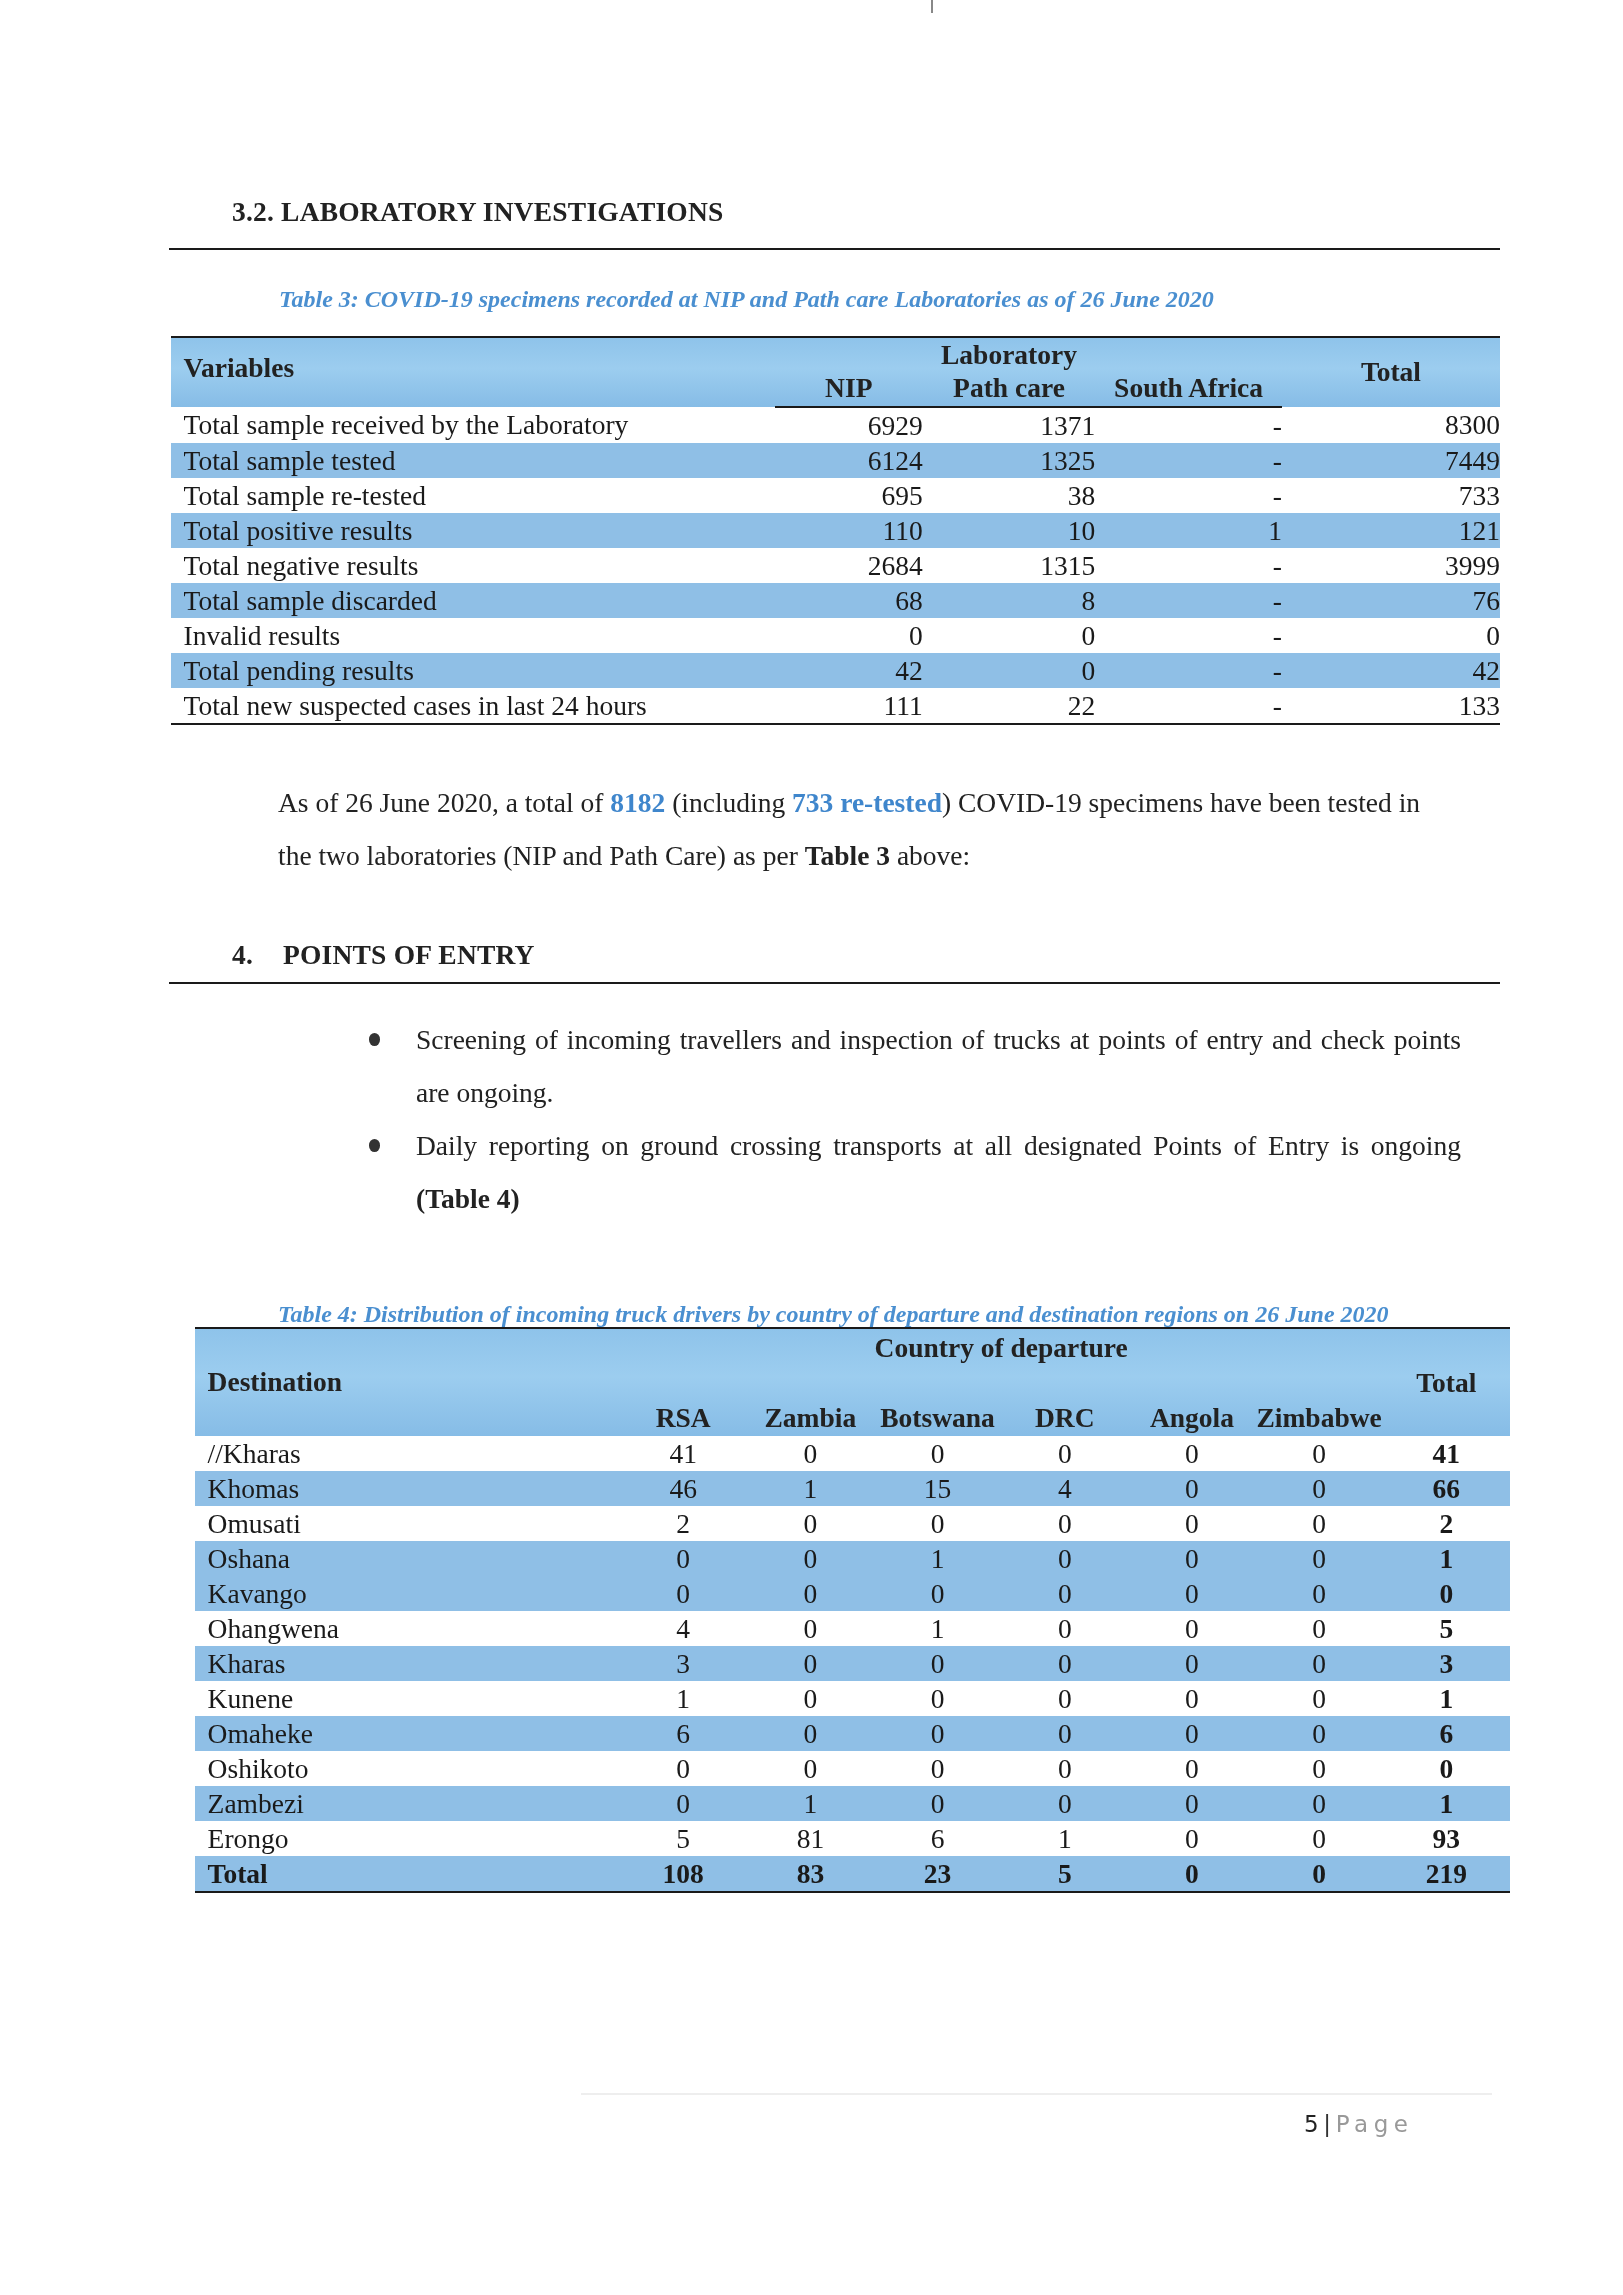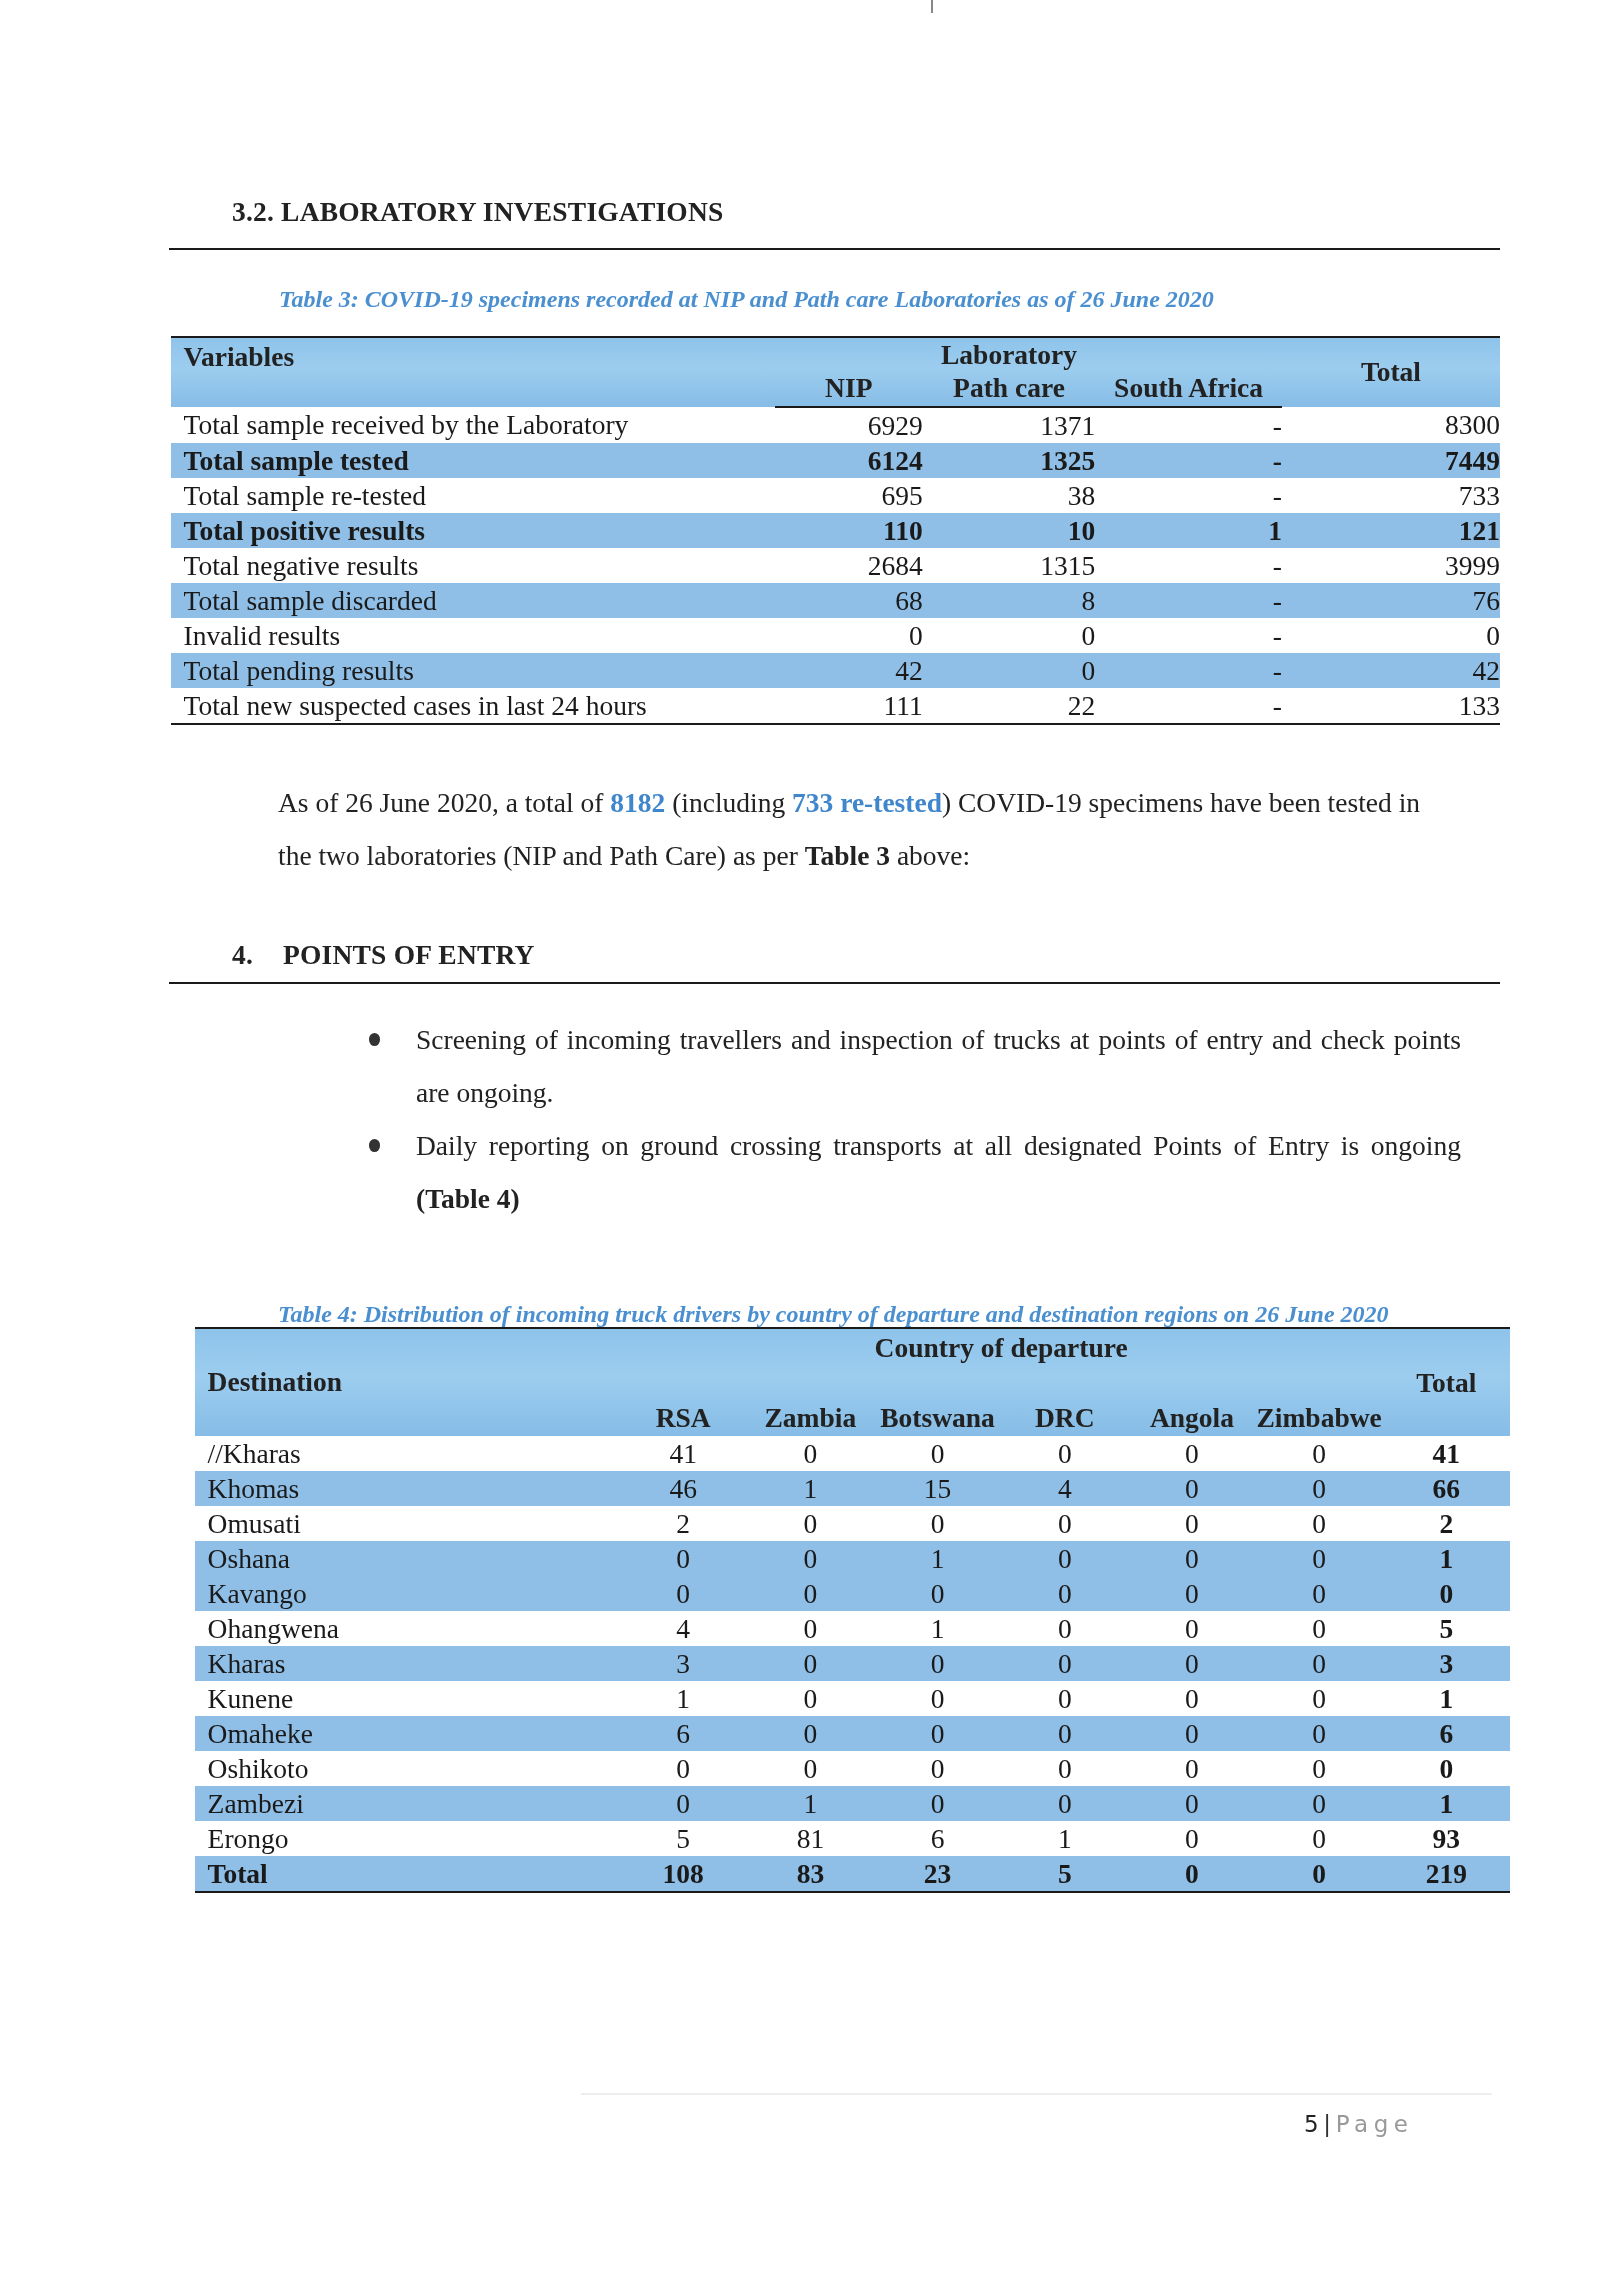--- a/index.html
+++ b/index.html
@@ -18,21 +18,21 @@
   .caption {
     position: absolute; font-style: italic; font-weight: bold; color: #4a8fd0; font-size: 24px;
   }
 
   table { border-collapse: collapse; position: absolute; font-size: 27.5px; }
   td, th { padding: 0; }
   .band { background: #8fbfe6; }
   .hdr { background: linear-gradient(180deg, #8ec3ea 0%, #9ccdef 45%, #86bce6 100%); }
   .hdr th { font-weight: bold; font-size: 27.5px; color: #222; }
   .num { text-align: center; }
-  .bold td { font-weight: bold; }
+  .bold td { font-weight: normal; }
 
   
   #t3 { left: 171px; top: 336px; width: 1329px; border-top: 2.4px solid #1a1a1a; border-bottom: 2.4px solid #1a1a1a; }
   #t3 .hdr-row-a th { height: 33px; vertical-align: bottom; }
   #t3 .hdr-row-b th { height: 33px; vertical-align: bottom; padding-bottom: 1.6px; border-bottom: 2.4px solid #1a1a1a; }
   #t3 td { height: 35px; line-height: 35px; text-align: right; }
   #t3 .c-var { width: 597px; text-align: left; padding-left: 12.6px; }
   #t3 .c-nip { width: 149px; }
   #t3 .c-pc { width: 173px; }
   #t3 .c-sa { width: 188px; }
@@ -68,21 +68,21 @@
 <div class="page-mark"></div>
 
 <div class="section-heading" style="left:232px; top:196px;">3.2. LABORATORY INVESTIGATIONS</div>
 <div class="rule" style="left:169px; top:248px; width:1331px;"></div>
 
 <div class="caption" style="left:279px; top:286px;">Table 3: COVID-19 specimens recorded at NIP and Path care Laboratories as of 26 June 2020</div>
 
 <table id="t3">
   <thead class="hdr">
     <tr class="hdr-row-a">
-      <th class="c-var" style="text-align:left; vertical-align:top; padding-top:3px;" rowspan="2">Variables</th>
+      <th class="c-var" style="text-align:left; vertical-align:top; padding-top:14px;" rowspan="2">Variables</th>
       <th class="c-nip"></th>
       <th class="c-pc num">Laboratory</th>
       <th class="c-sa"></th>
       <th class="c-tot num" rowspan="2" style="vertical-align:middle;">Total</th>
     </tr>
     <tr class="hdr-row-b">
       <th class="c-nip num">NIP</th>
       <th class="c-pc num">Path care</th>
       <th class="c-sa num">South Africa</th>
     </tr>

